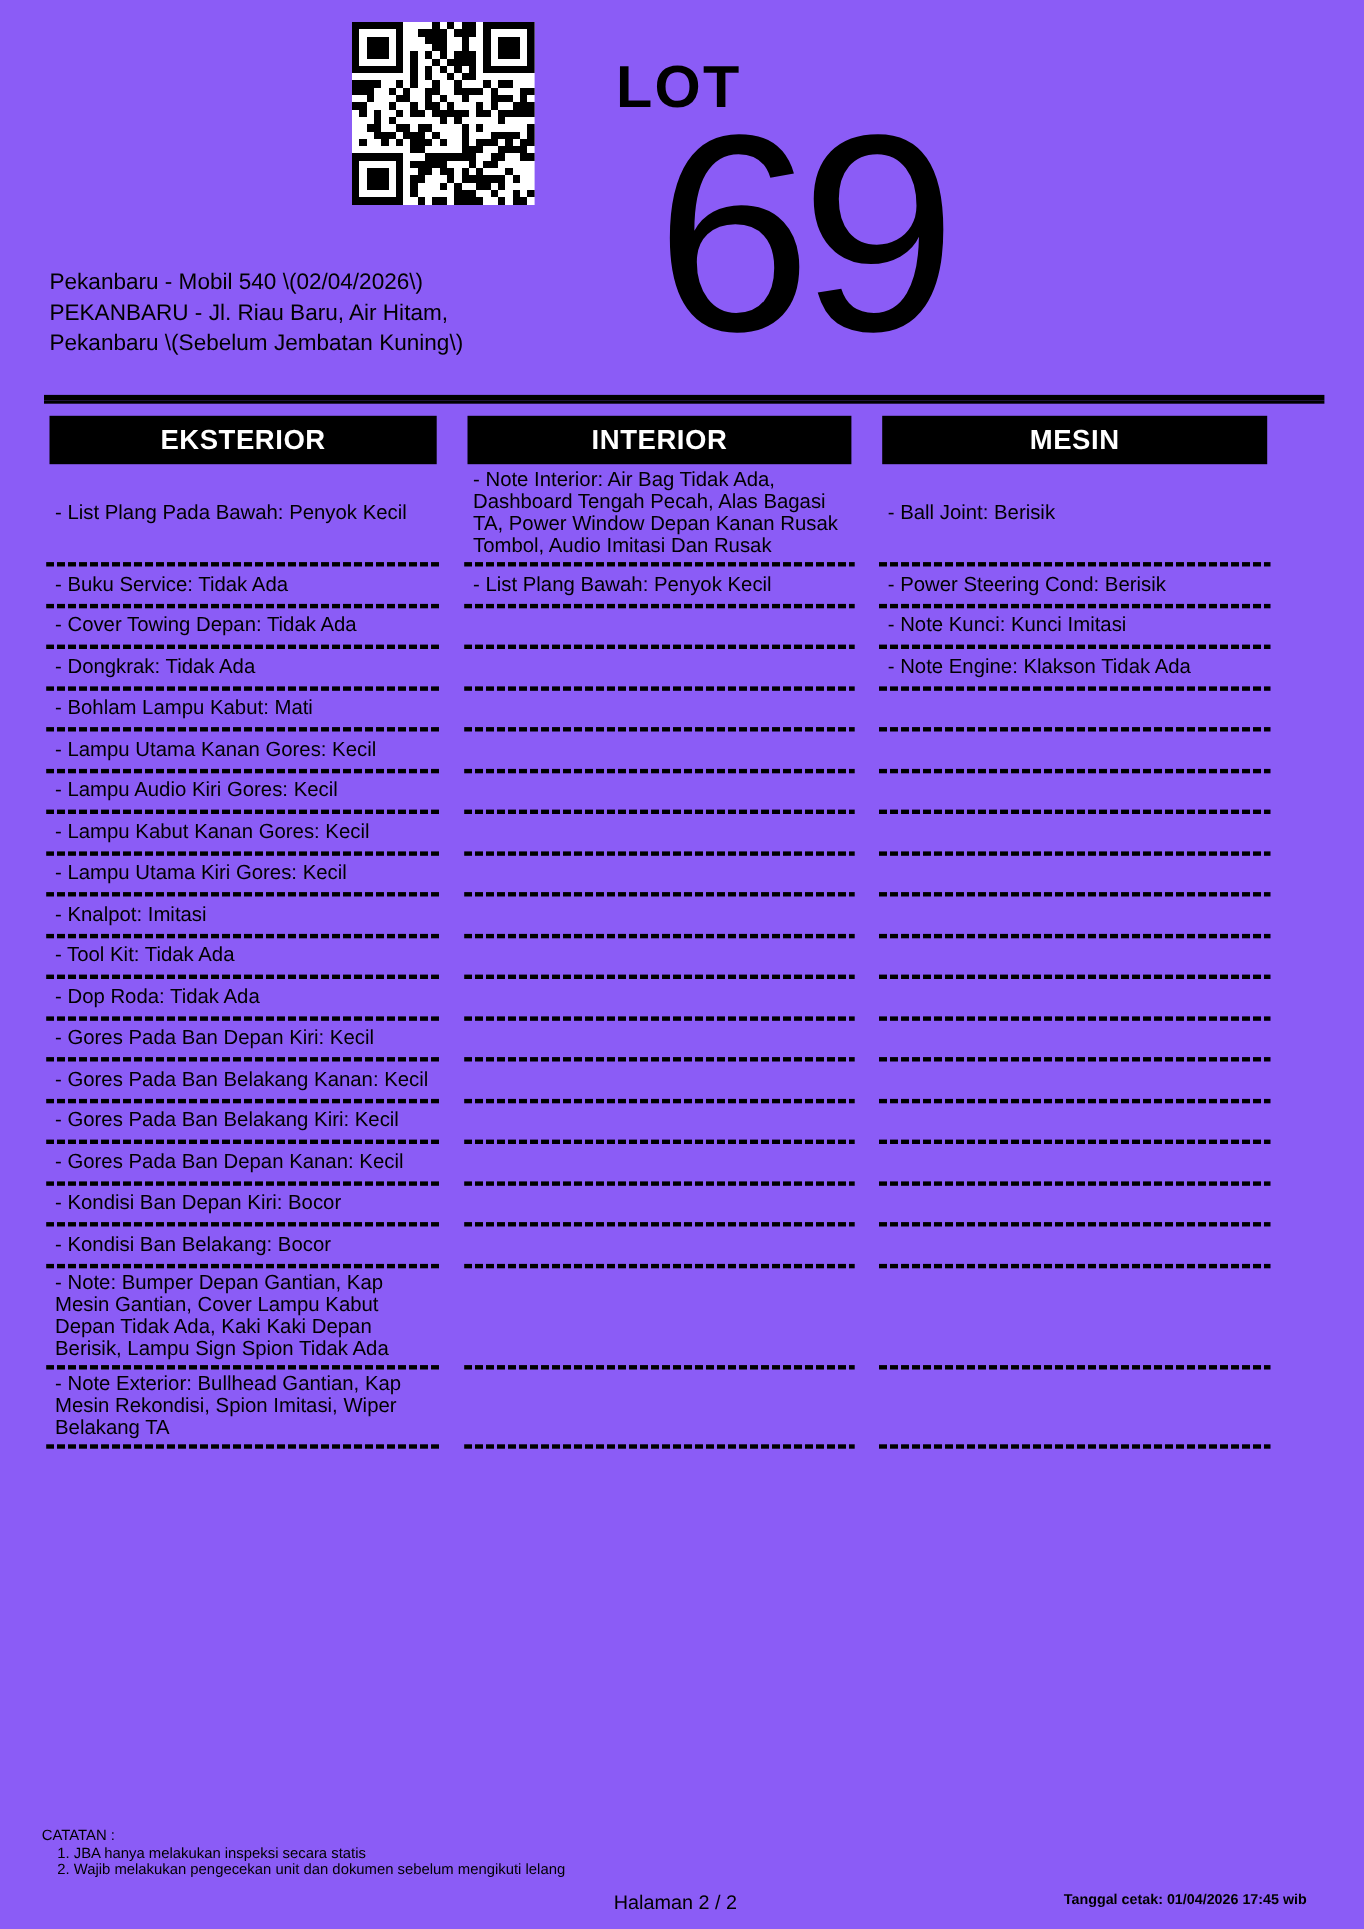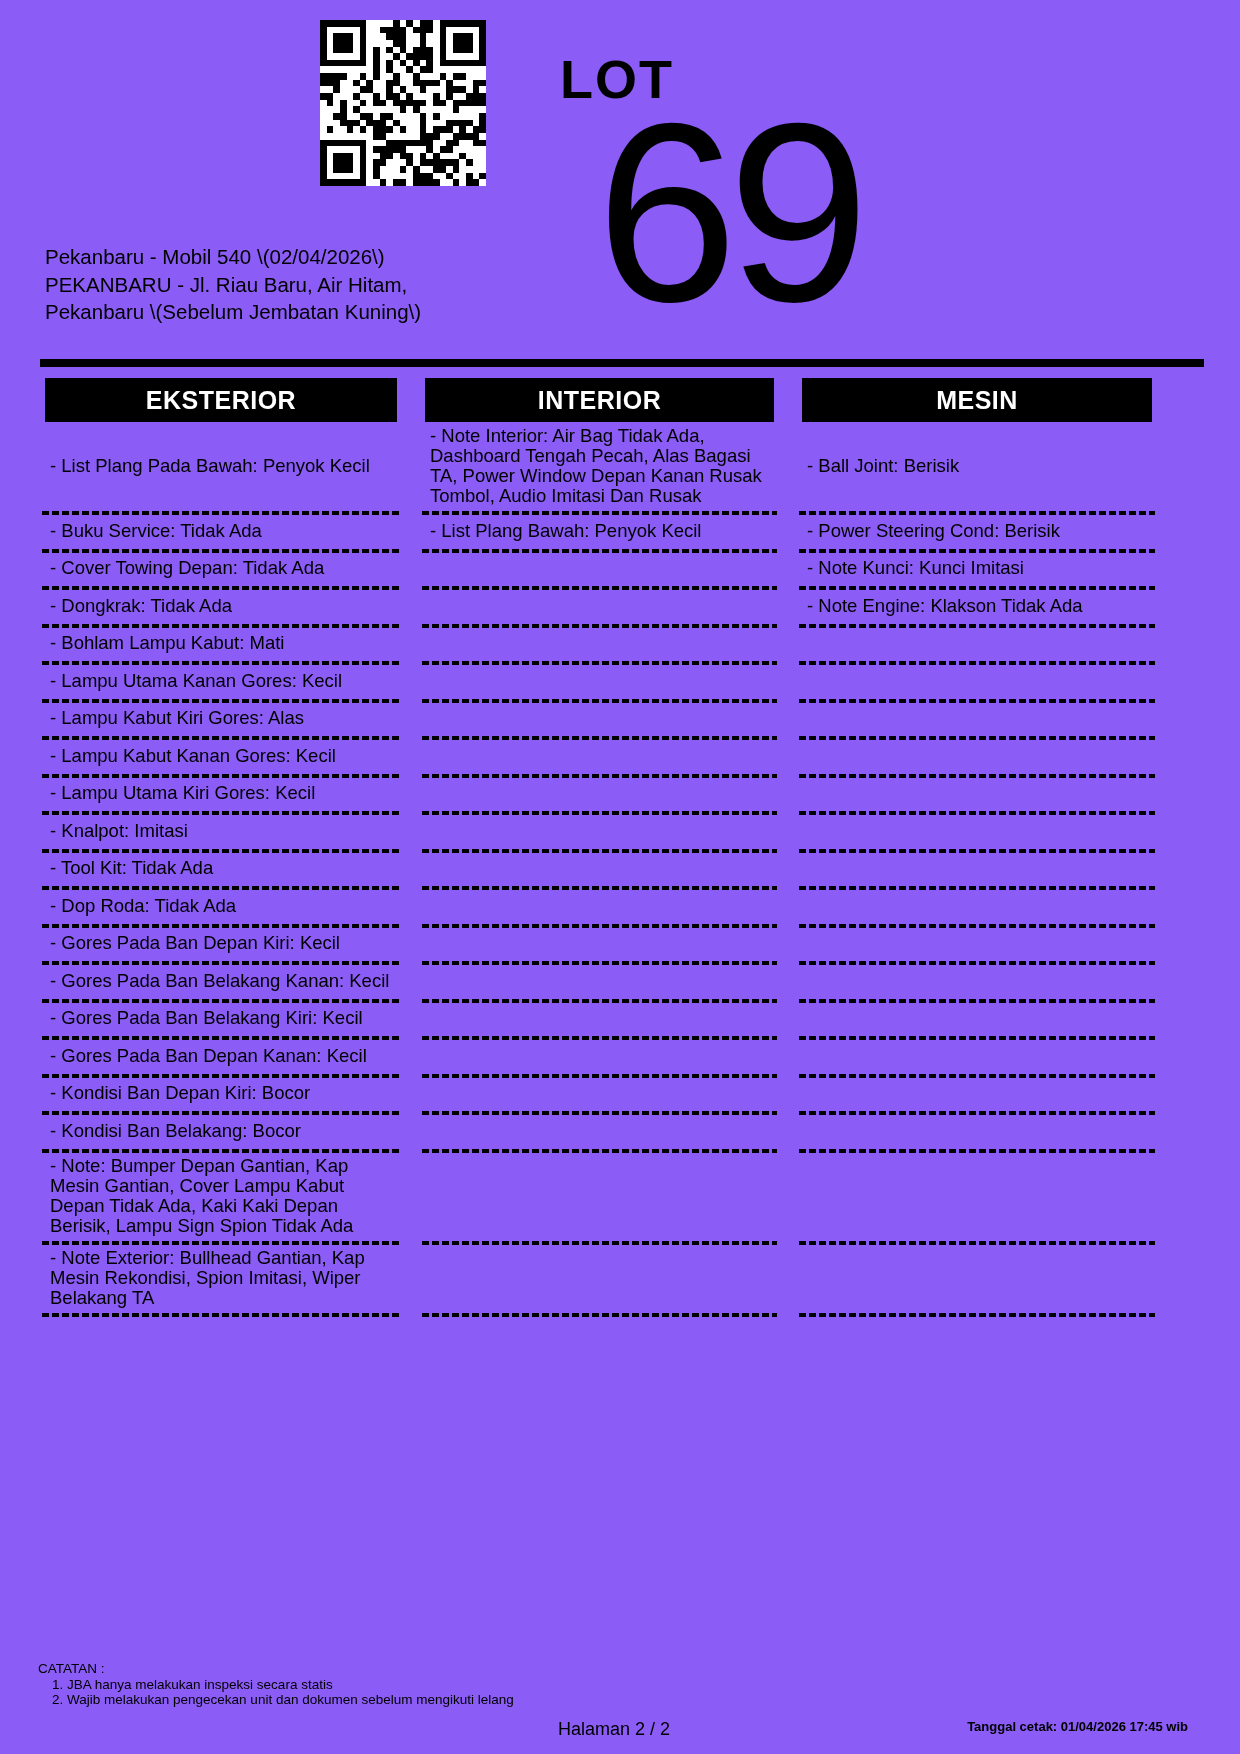--- a/index.html
+++ b/index.html
@@ -466,21 +466,21 @@
       <div class="cell">
         <span class="cell-text">- Lampu Utama Kanan Gores: Kecil</span>
       </div>
       <div class="cell">
         <span class="cell-text"></span>
       </div>
       <div class="cell">
         <span class="cell-text"></span>
       </div>
       <div class="cell">
-        <span class="cell-text">- Lampu Kabut Kiri Gores: Alas</span>
+        <span class="cell-text">- Lampu Audio Kiri Gores: Kecil</span>
       </div>
       <div class="cell">
         <span class="cell-text"></span>
       </div>
       <div class="cell">
         <span class="cell-text"></span>
       </div>
       <div class="cell">
         <span class="cell-text">- Lampu Kabut Kanan Gores: Kecil</span>
       </div>

